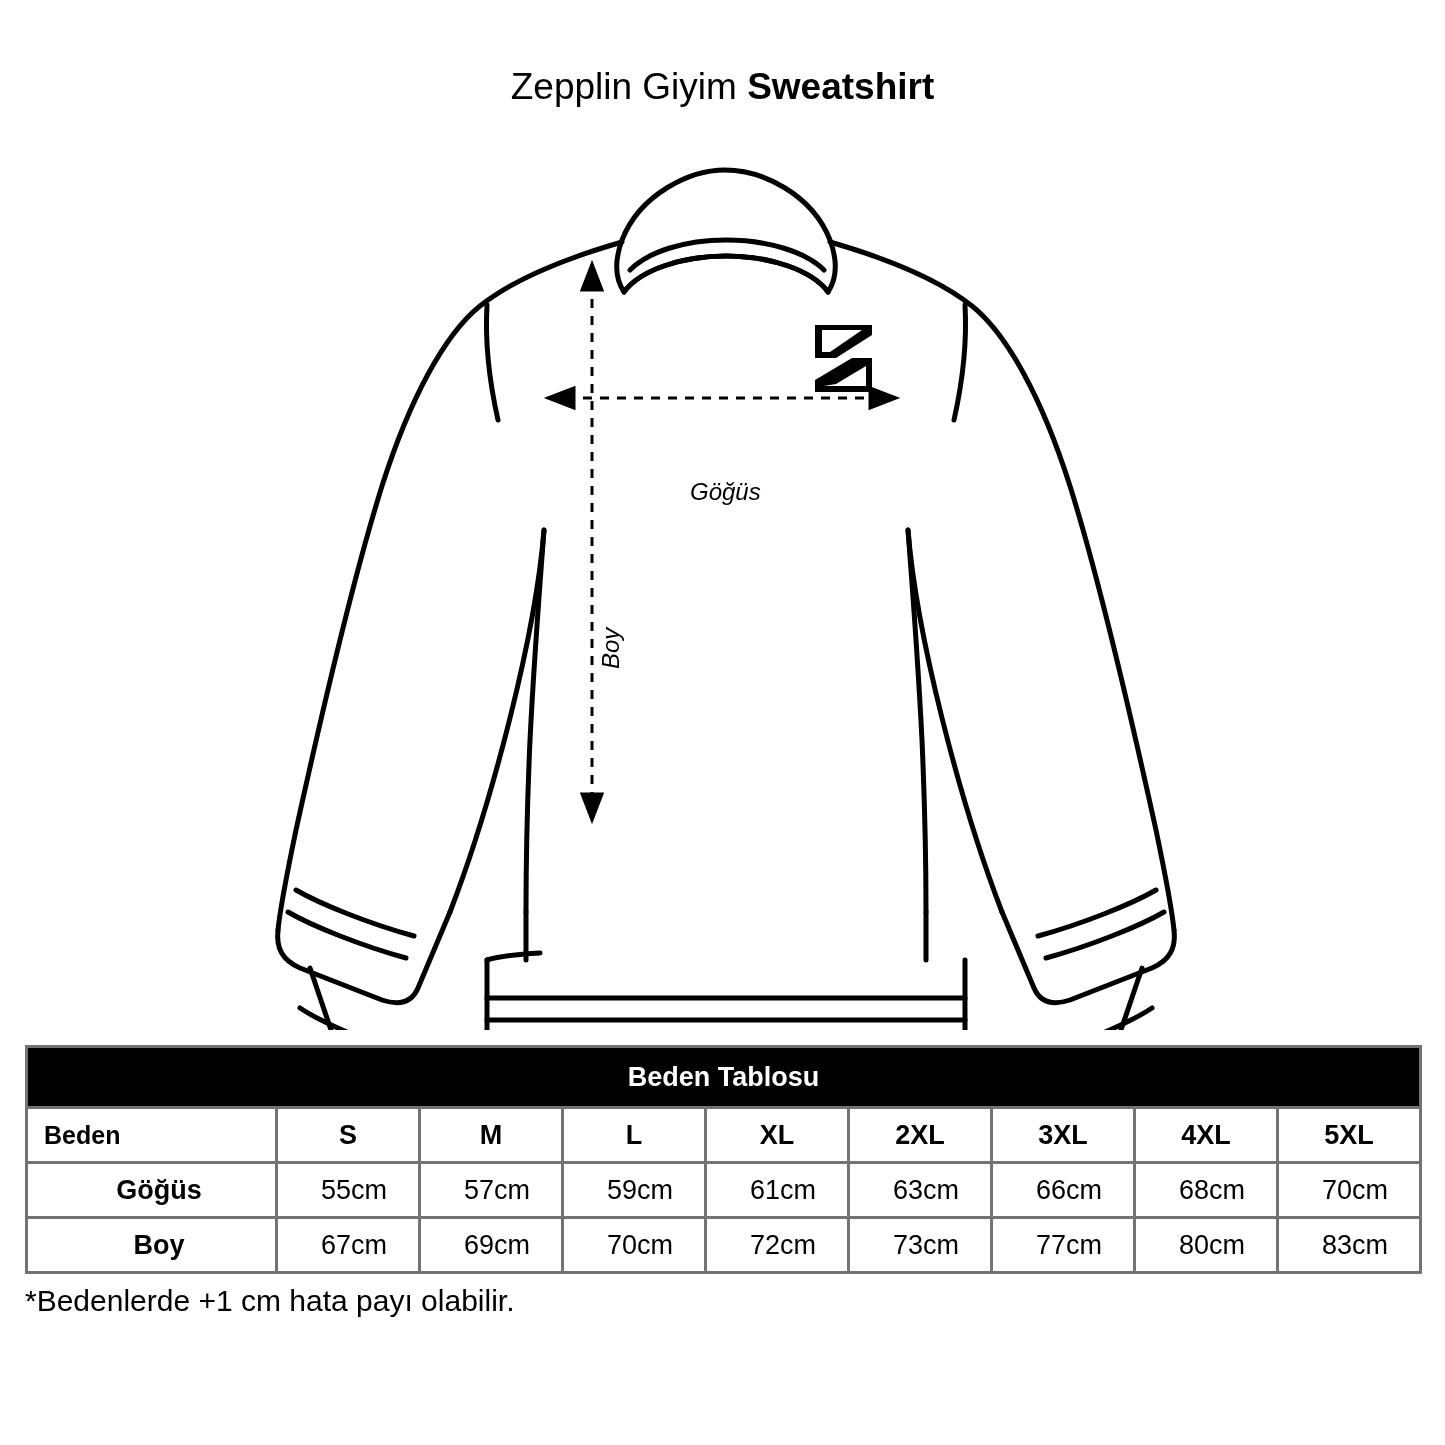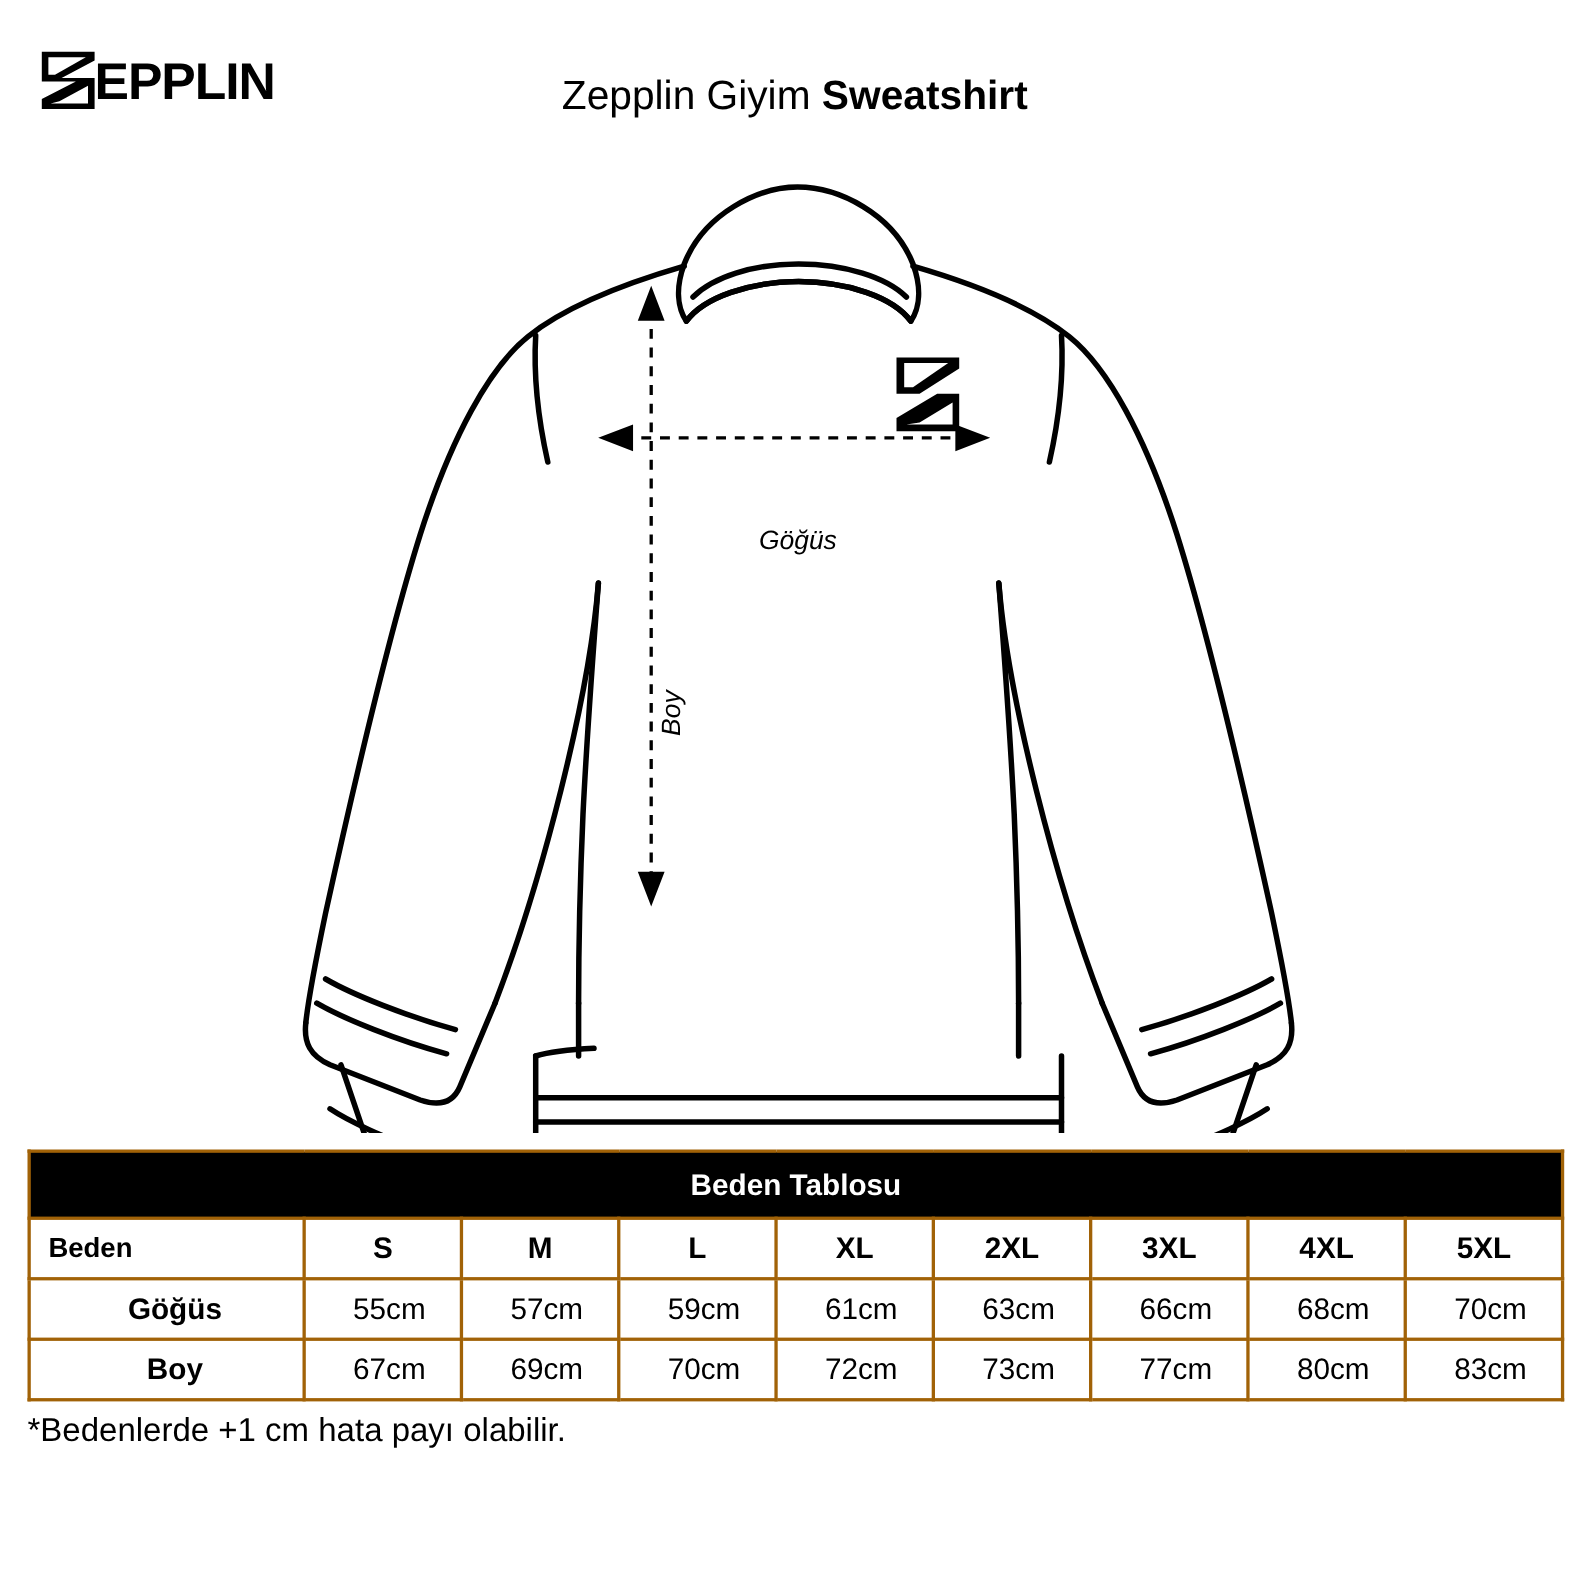--- a/index.html
+++ b/index.html
@@ -100,21 +100,21 @@
     top: 1045px;
     width: 1396px;
   }
   table.size-table {
     border-collapse: collapse;
     width: 1396px;
     table-layout: fixed;
   }
   table.size-table th,
   table.size-table td {
-    border: 3px solid #a16207;
+    border: 3px solid #737373;
     text-align: center;
     height: 50px;
     font-size: 27px;
     font-family: "Liberation Sans", sans-serif;
     margin-top: 32px;
   }
   .table-title-cell {
     background: #000;
     color: #fff;
     font-size: 33px;
@@ -147,28 +147,20 @@
     font-family: "Liberation Sans", sans-serif;
   }
   .col-first { width: 250px; }
   .col-rest { width: 143px; }
 </style>
 </head>
 <body>
 
 <div class="header">
 
-  <div class="brand-logo">
-    <svg class="z-mark" viewBox="0 0 56 58">
-      <path d="M4 3 L52 3 L52 11 L22 27 L52 27 L52 55 L4 55 L4 46 L35 30 L4 30 Z" fill="#000"></path>
-      <path d="M10 8 L44 8 L16 24 L10 24 Z" fill="#fff"></path>
-      <path d="M12 50 L46 50 L46 34 L20 48 Z" fill="#fff"></path>
-    </svg>
-    <span class="brand-text">EPPLIN</span>
-  </div>
 
   <div class="title">
     <span class="light">Zepplin Giyim </span><span>Sweatshirt</span>
   </div>
 </div>
 
 <div class="illustration">
   <svg width="1445" height="900" viewBox="0 0 1445 900">
     <g fill="none" stroke="#000" stroke-width="5" stroke-linejoin="round" stroke-linecap="round">
 

